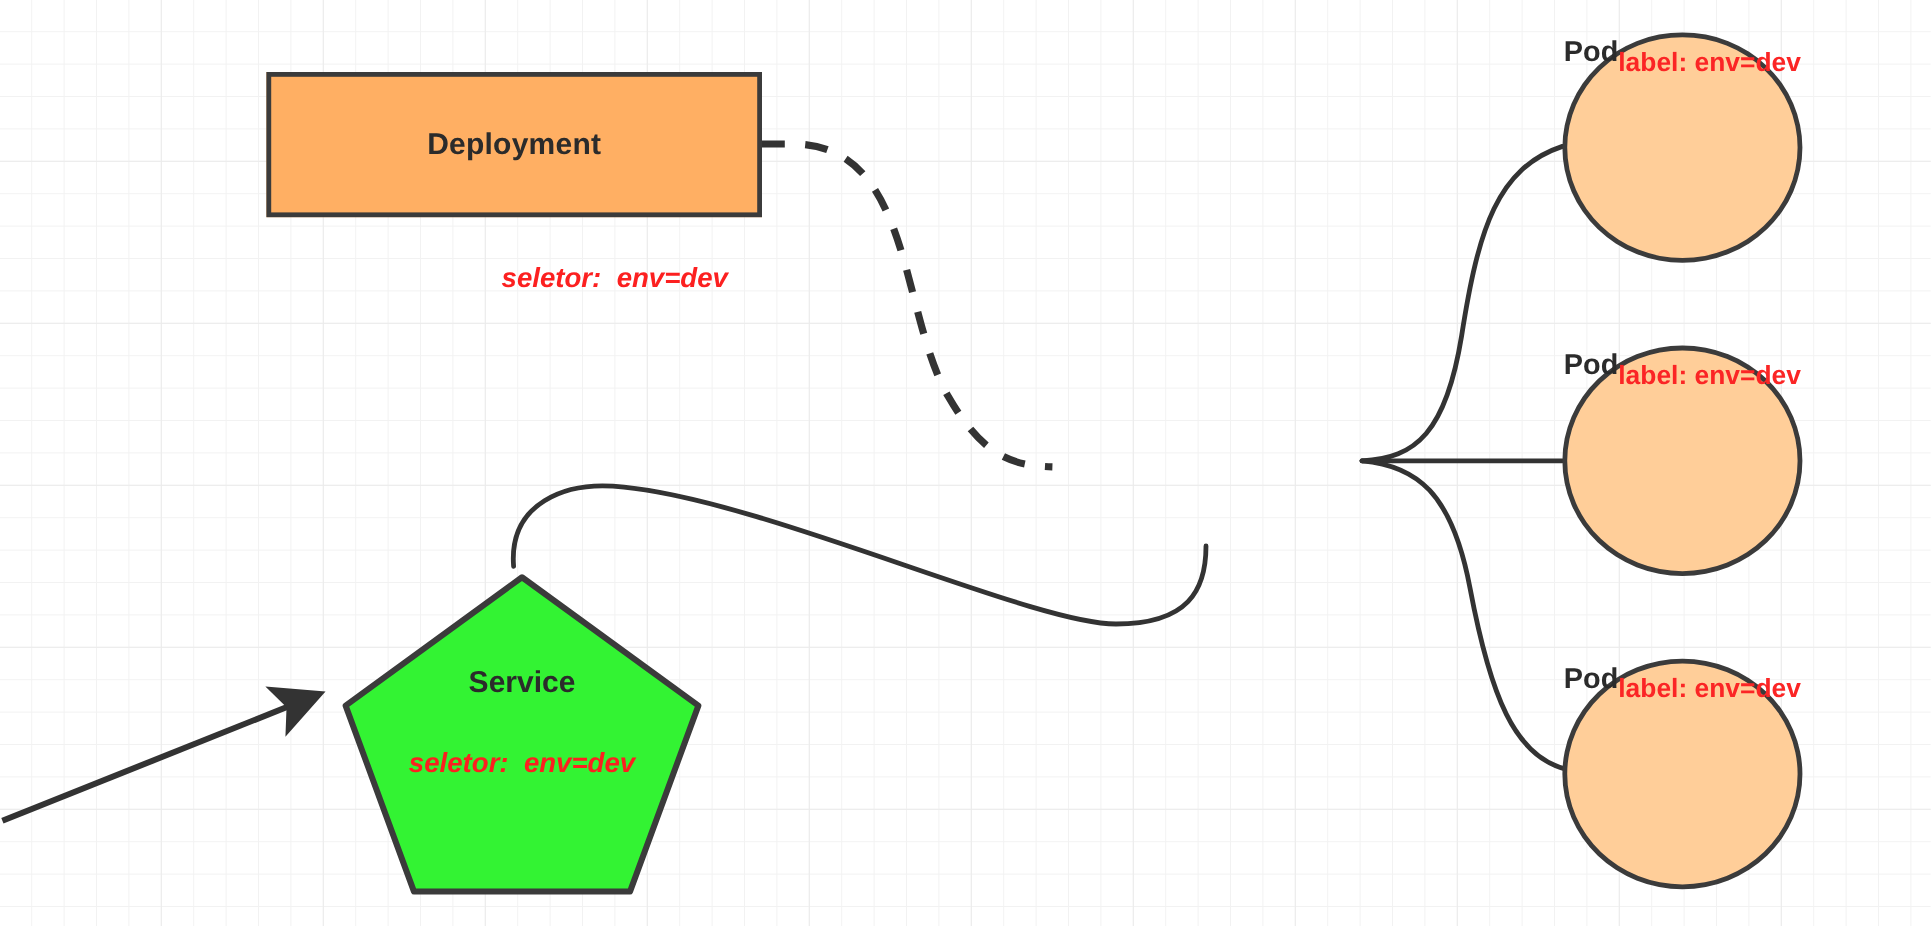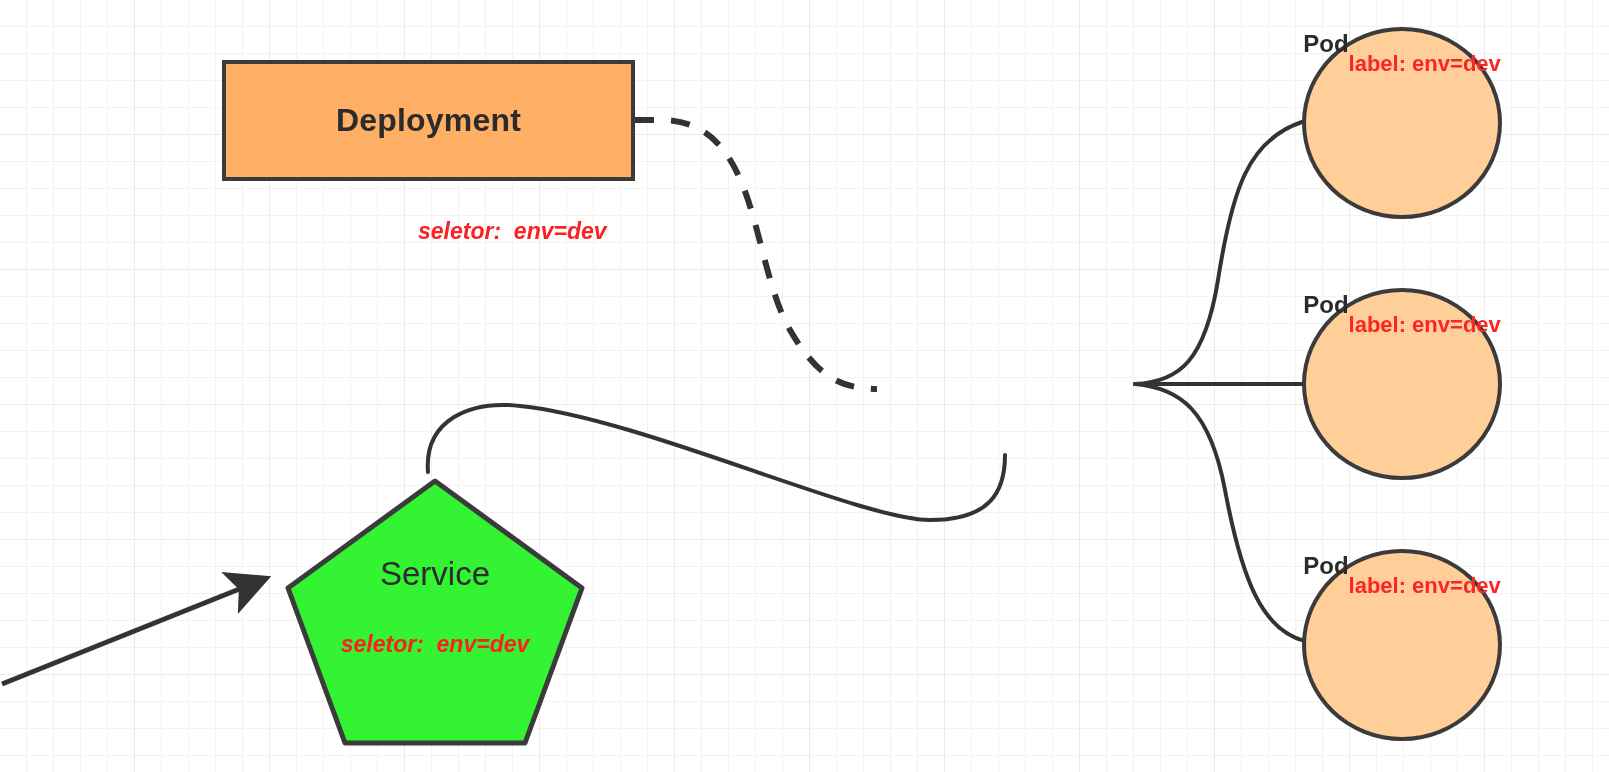--- a/index.html
+++ b/index.html
@@ -39,21 +39,21 @@
     top: 60px;
     width: 413px;
     height: 121px;
     background: #FFAF63;
     border: 4px solid #3b3b3b;
     display: flex;
     align-items: center;
     justify-content: center;
   }
   .title-text {
-    font-size: 32px;
+    font-size: 25px;
     font-weight: bold;
     color: #2b2b2b;
     letter-spacing: 0.2px;
     white-space: nowrap;
   }
   
   #caption-deployment-selector {
     position: absolute;
     left: 418px;
     top: 218px;
@@ -90,22 +90,22 @@
     left: 0;
     top: 0;
     width: 300px;
     height: 268px;
     display: flex;
     flex-direction: column;
     align-items: center;
   }
   #node-service .svc-title {
     margin-top: 77px;
-    font-size: 33px;
-    font-weight: normal;
+    font-size: 25px;
+    font-weight: bold;
     color: #2b2b2b;
   }
   #node-service .svc-sub {
     margin-top: 38px;
     font-size: 23px;
     font-weight: bold;
     font-style: italic;
     color: #fc2020;
     white-space: pre;
   }
@@ -123,21 +123,21 @@
     justify-content: center;
     box-sizing: border-box;
   }
   .pod .pod-title {
     font-size: 24px;
     font-weight: bold;
     color: #2b2b2b;
     line-height: 1.1;
   }
   .pod .pod-label {
-    margin-top: 20px;
+    margin-top: 8px;
     font-size: 22px;
     font-weight: bold;
     color: #fb2525;
     white-space: nowrap;
   }
   #pod-1 { left: 1302px; top: 27px; }
   #pod-2 { left: 1302px; top: 288px; }
   #pod-3 { left: 1302px; top: 549px; }
 </style>
 </head>

